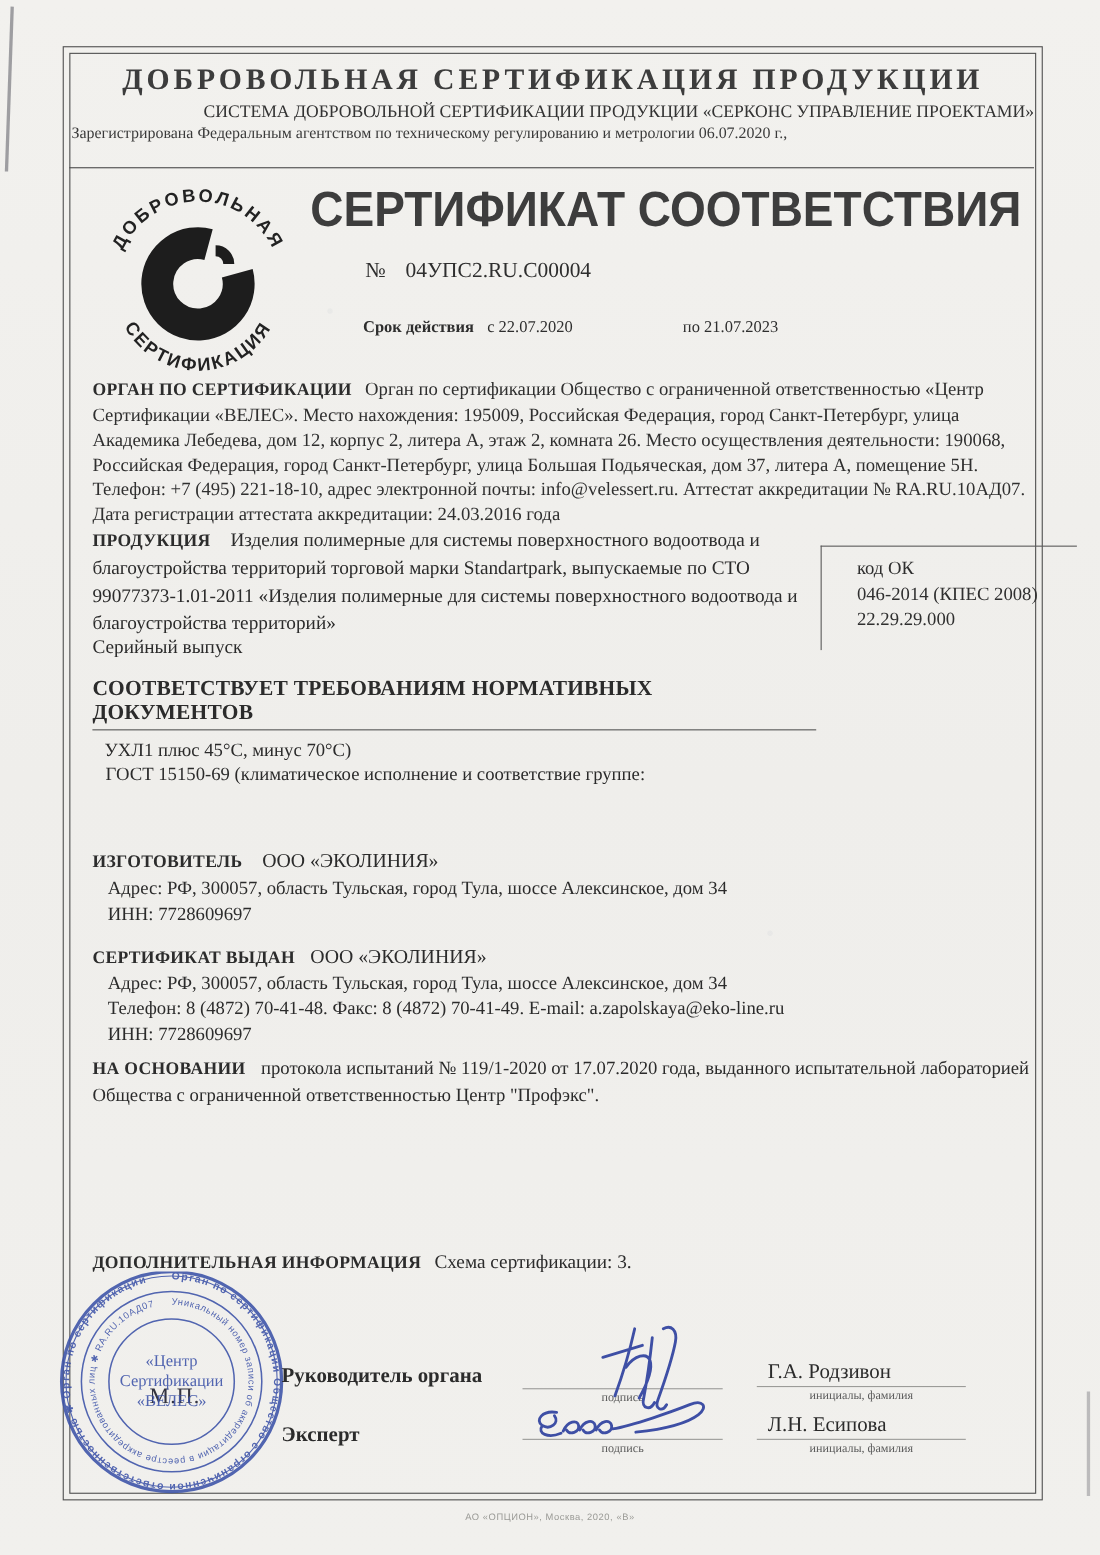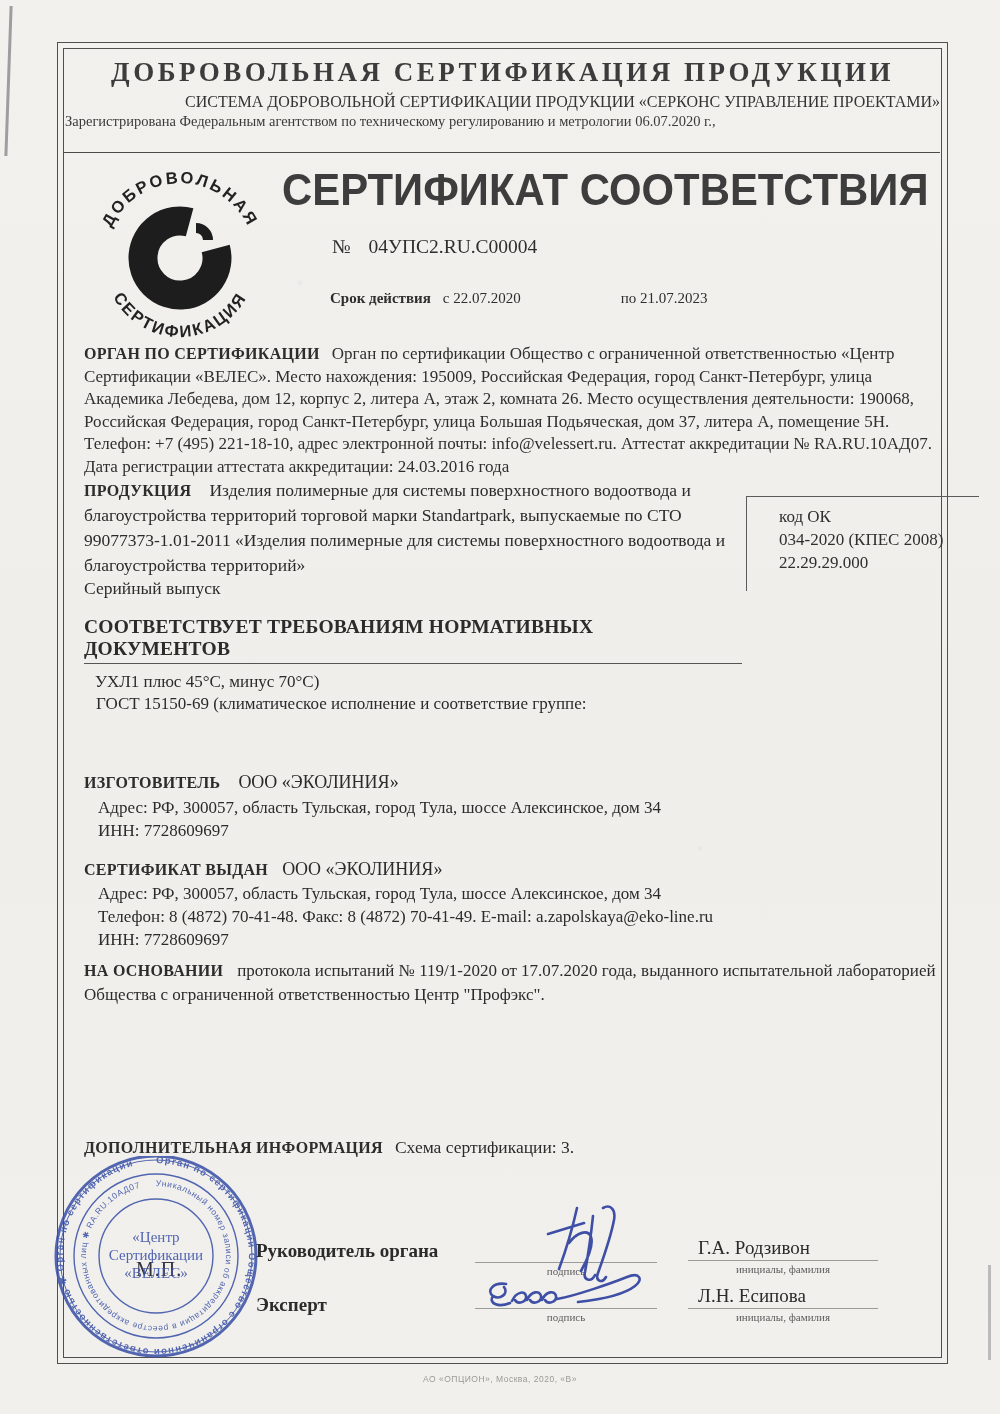--- a/index.html
+++ b/index.html
@@ -155,21 +155,21 @@
     <span class="slabel">ОРГАН ПО СЕРТИФИКАЦИИ</span><span>Орган по сертификации Общество с ограниченной ответственностью «Центр Сертификации «ВЕЛЕС». Место нахождения: 195009, Российская Федерация, город Санкт-Петербург, улица Академика Лебедева, дом 12, корпус 2, литера А, этаж 2, комната 26. Место осуществления деятельности: 190068, Российская Федерация, город Санкт-Петербург, улица Большая Подьяческая, дом 37, литера А, помещение 5Н. Телефон: +7 (495) 221-18-10, адрес электронной почты: info@velessert.ru. Аттестат аккредитации № RA.RU.10АД07. Дата регистрации аттестата аккредитации: 24.03.2016 года</span>
   </p>
 
   <p class="abs product" style="margin:0;">
     <span class="slabel">ПРОДУКЦИЯ</span><span>Изделия полимерные для системы поверхностного водоотвода и благоустройства территорий торговой марки Standartpark, выпускаемые по СТО 99077373-1.01-2011 «Изделия полимерные для системы поверхностного водоотвода и благоустройства территорий»</span>
   </p>
   <div class="abs serial">Серийный выпуск</div>
 
   <div class="abs codebox codeok">
     <span>код ОК</span><br>
-    <span>034-2020 (КПЕС 2008)</span><br>
+    <span>046-2014 (КПЕС 2008)</span><br>
     <span>22.29.29.000</span>
   </div>
 
   <div class="abs conforms-label">СООТВЕТСТВУЕТ ТРЕБОВАНИЯМ НОРМАТИВНЫХ ДОКУМЕНТОВ</div>
   <div class="abs gost1">ГОСТ 15150-69 (климатическое исполнение и соответствие группе:</div>
   <div class="abs gost2">УХЛ1 плюс 45°С, минус 70°С)</div>
 
 
   <div class="abs maker-row">
     <span class="slabel">ИЗГОТОВИТЕЛЬ</span><span>ООО «ЭКОЛИНИЯ»</span>

